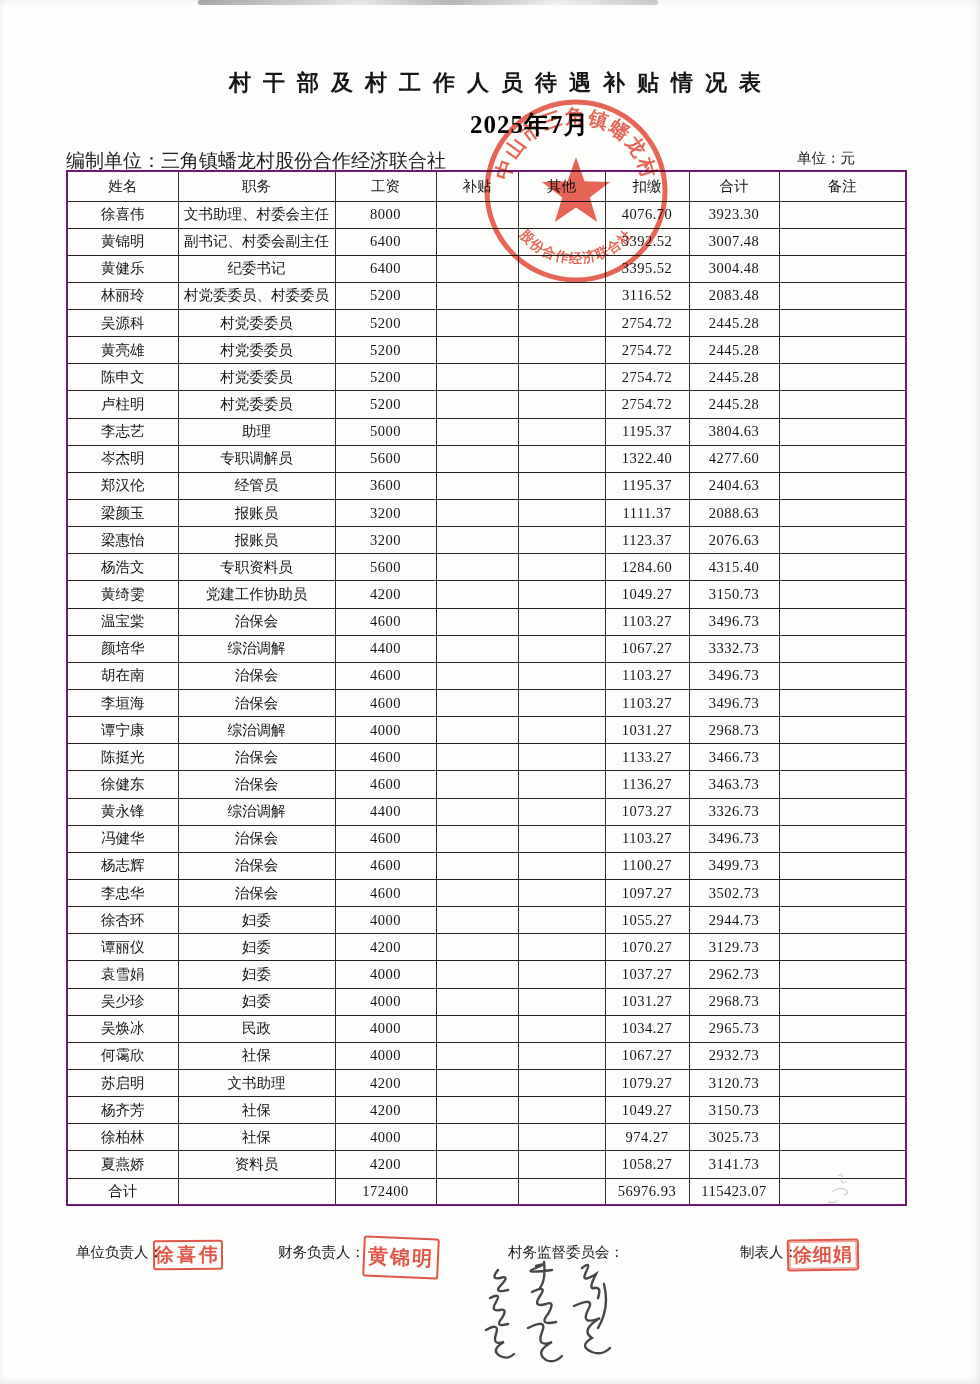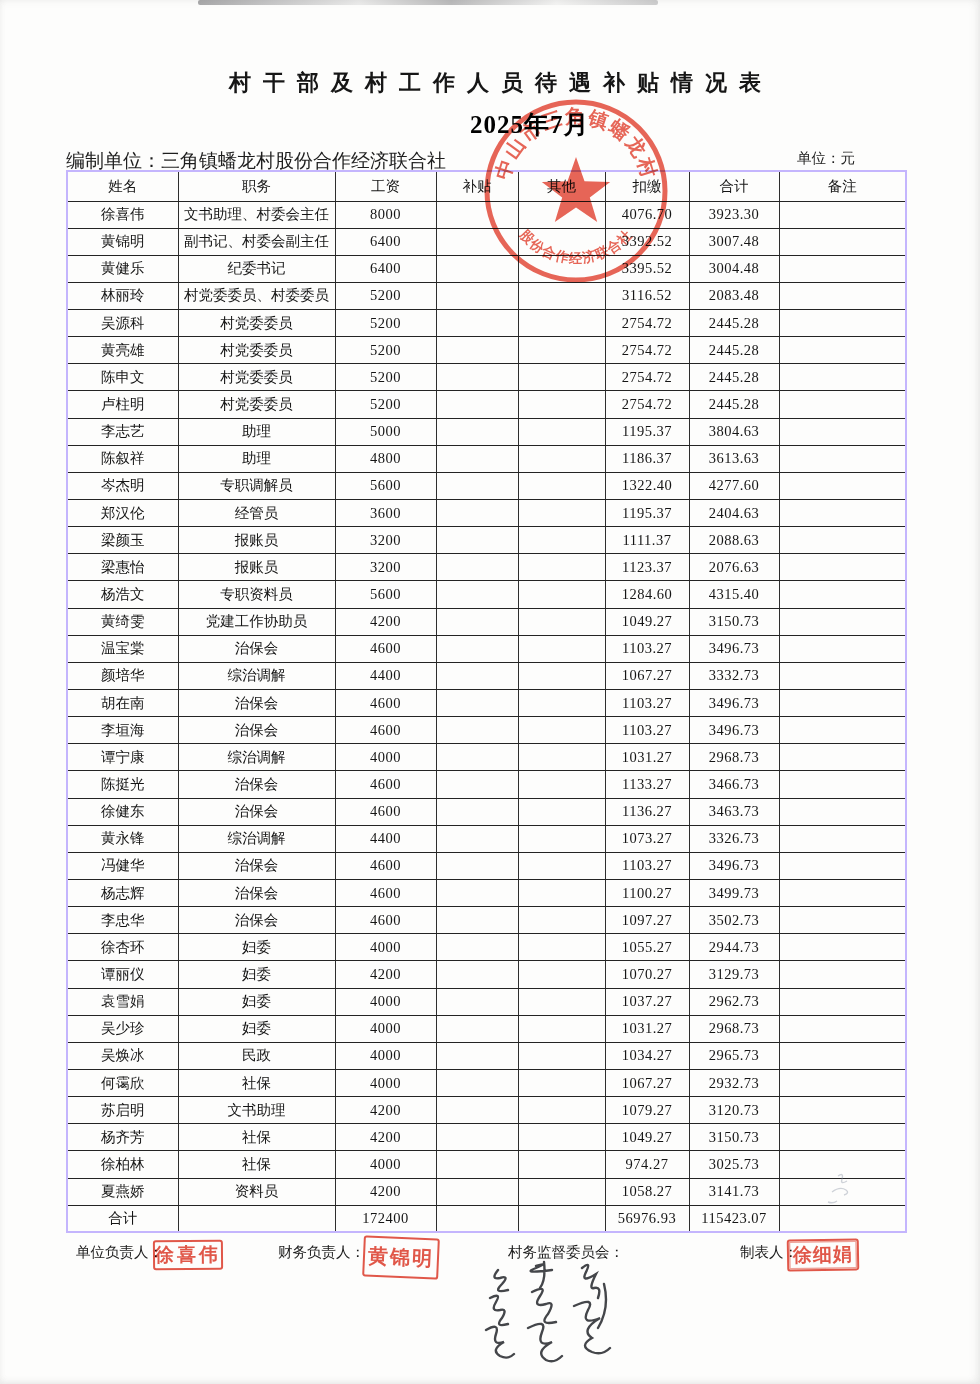--- a/index.html
+++ b/index.html
@@ -34,21 +34,21 @@
   }
   .pay-table th, .pay-table td {
     border:1px solid #2e2e2e;
     border-top-color:#242424; border-bottom-color:#242424;
     text-align:center; vertical-align:middle;
     white-space:nowrap; overflow:hidden; padding:0 2px;
     font-weight:normal; color:#151515;
   }
   .pay-table thead tr { height:30px; }
   .pay-table tbody tr { height:27.15px; }
-  .pay-table { border:2px solid #c4b5fd;padding-left:33px; }
+  .pay-table { border:2px solid #701a75;padding-left:33px; }
   .pay-table td.num { letter-spacing:.5px; }
 
   
   .seal { position:absolute; left:478px; top:93px; width:196px; height:196px; opacity:.8; mix-blend-mode:multiply; pointer-events:none; }
   .seal text { font-family:"Liberation Serif","DejaVu Serif",serif; font-weight:bold; fill:#e2402e; }
 
   .footer-row { position:absolute; top:1243px; left:16px; width:903px; height:40px; font-size:14.5px; }
   .footer-label { position:absolute; white-space:nowrap; color:#1a1a1a; }
   .stamp {
     position:absolute; display:inline-block;
@@ -186,30 +186,20 @@
           <td>李志艺</td>
           <td>助理</td>
           <td class="num">5000</td>
           <td class="num"></td>
           <td class="num"></td>
           <td class="num">1195.37</td>
           <td class="num">3804.63</td>
           <td class="num"></td>
         </tr>
         <tr>
-          <td>陈叙祥</td>
-          <td>助理</td>
-          <td class="num">4800</td>
-          <td class="num"></td>
-          <td class="num"></td>
-          <td class="num">1186.37</td>
-          <td class="num">3613.63</td>
-          <td class="num"></td>
-        </tr>
-        <tr>
           <td>岑杰明</td>
           <td>专职调解员</td>
           <td class="num">5600</td>
           <td class="num"></td>
           <td class="num"></td>
           <td class="num">1322.40</td>
           <td class="num">4277.60</td>
           <td class="num"></td>
         </tr>
         <tr>

